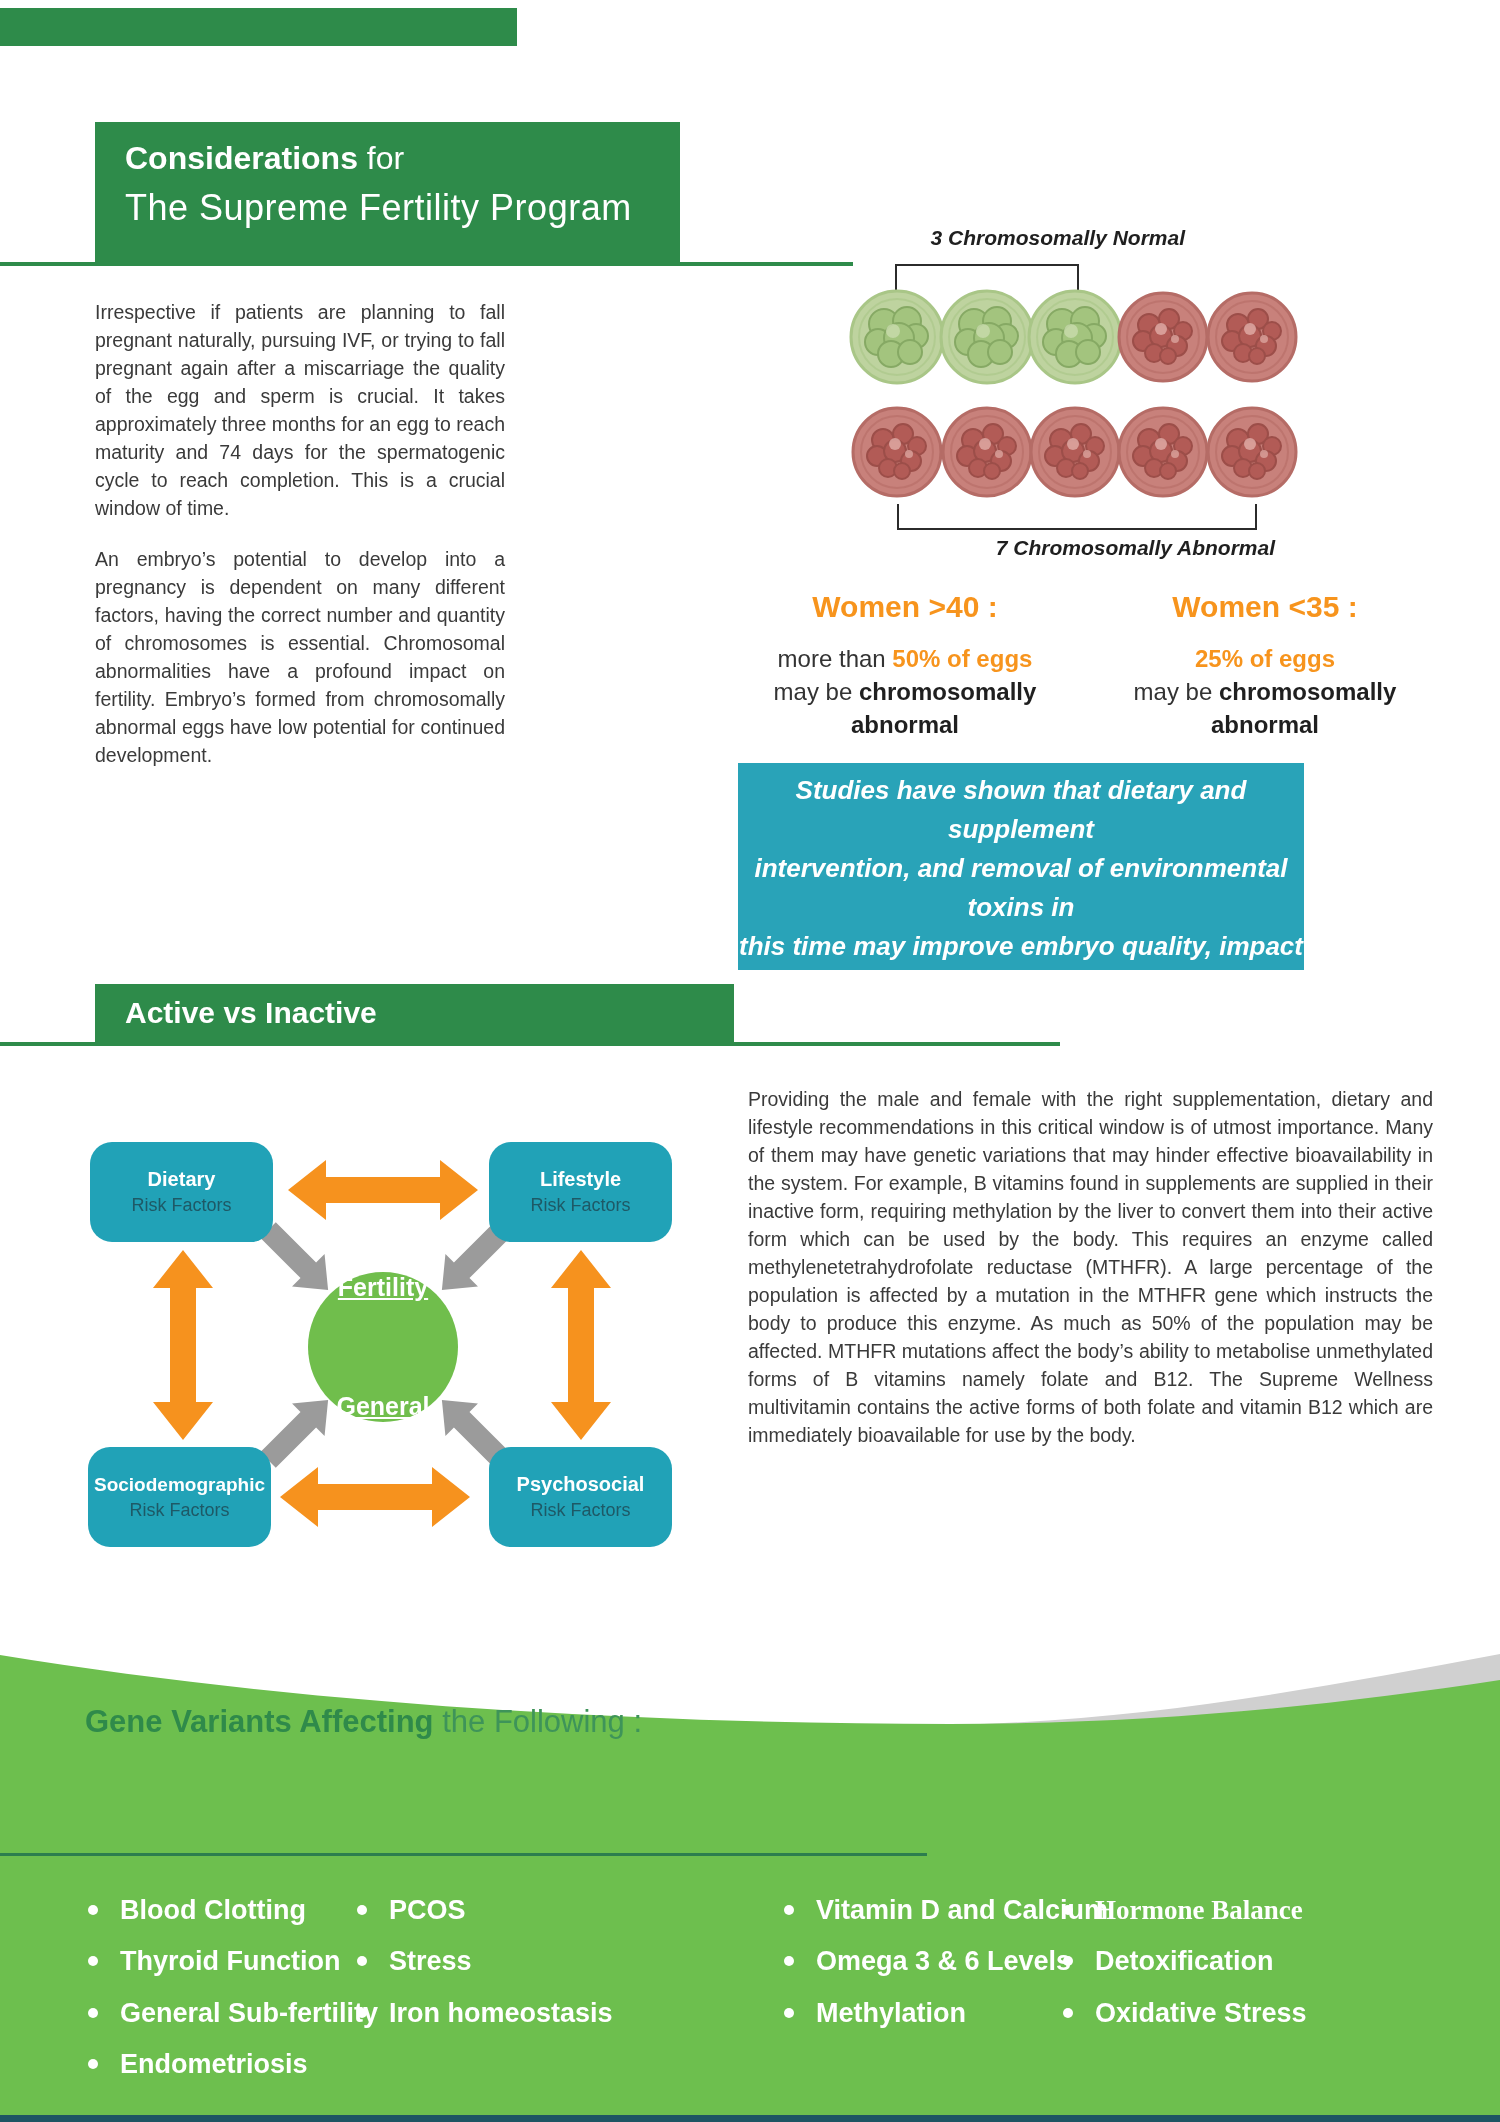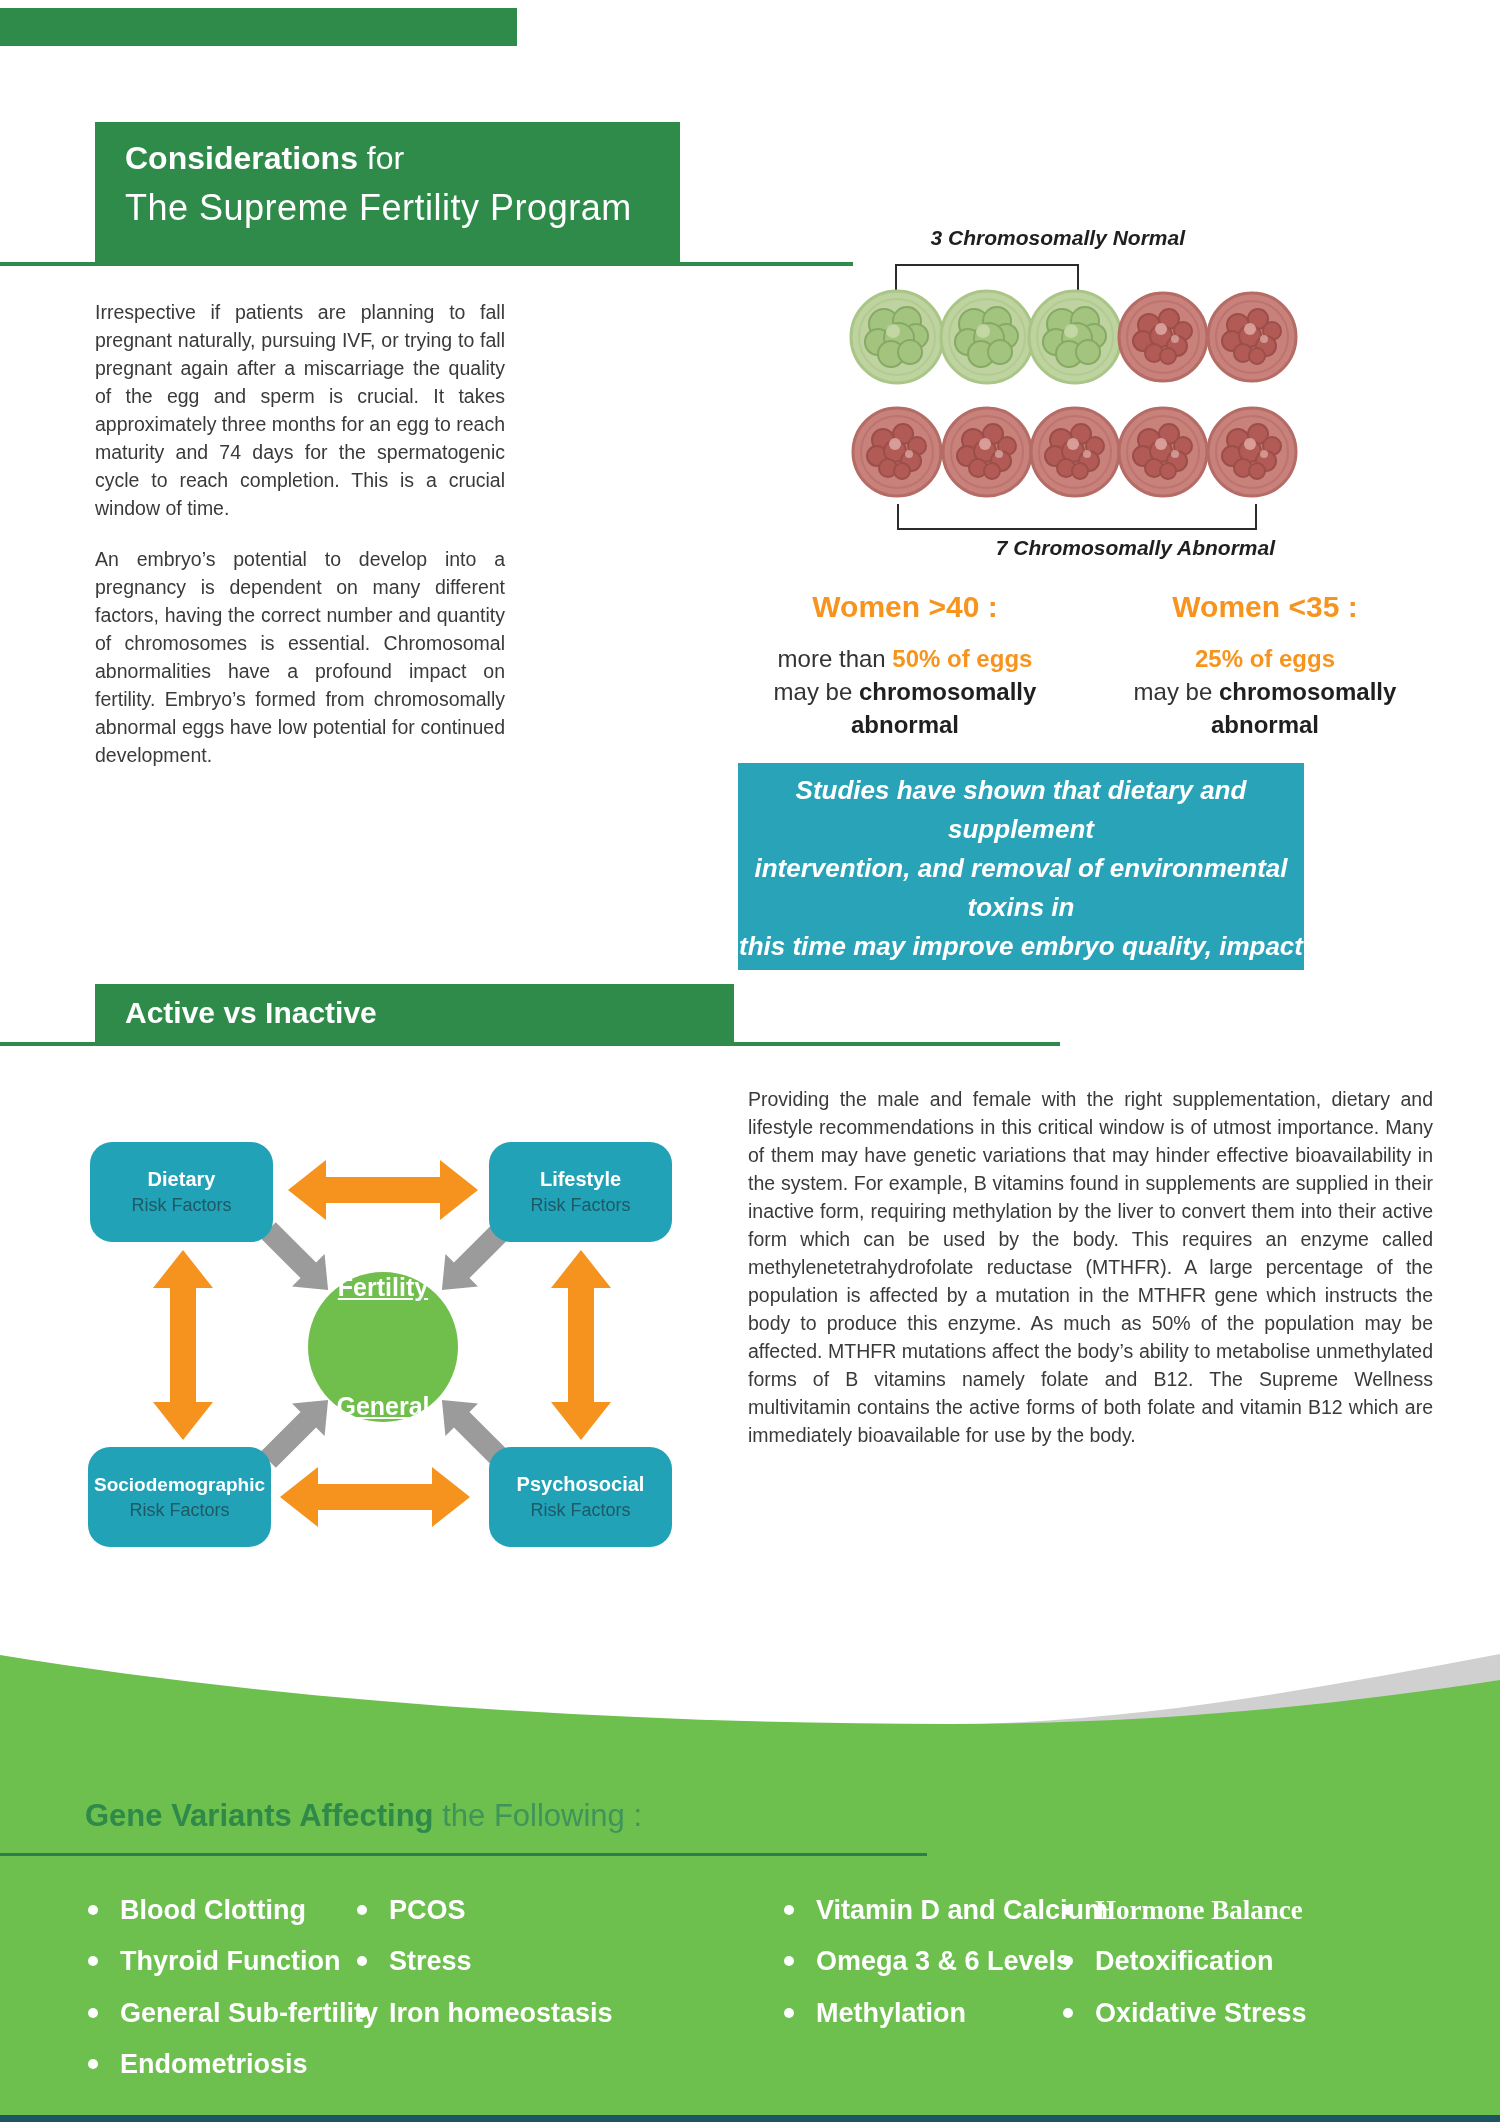--- a/index.html
+++ b/index.html
@@ -189,21 +189,21 @@
     <div>General</div>
   </div>
 
   <div class="abs body-text" style="left:748px;top:1085px;width:685px;">Providing the male and female with the right supplementation, dietary and lifestyle recommendations in this critical window is of utmost importance. Many of them may have genetic variations that may hinder effective bioavailability in the system. For example, B vitamins found in supplements are supplied in their inactive form, requiring methylation by the liver to convert them into their active form which can be used by the body. This requires an enzyme called methylenetetrahydrofolate reductase (MTHFR). A large percentage of the population is affected by a mutation in the MTHFR gene which instructs the body to produce this enzyme. As much as 50% of the population may be affected. MTHFR mutations affect the body’s ability to metabolise unmethylated forms of B vitamins namely folate and B12. The Supreme Wellness multivitamin contains the active forms of both folate and vitamin B12 which are immediately bioavailable for use by the body.</div>
 
   <svg class="abs" style="left:0;top:1630px;" width="1500" height="492" viewBox="0 0 1500 492">
     <path d="M980,94 C1160,88 1330,56 1500,24 L1500,492 L980,492 Z" fill="#d0d0d0"></path>
     <path d="M0,25 C300,74 640,94 950,94 C1150,94 1330,76 1500,50 L1500,492 L0,492 Z" fill="#6dbf4e"></path>
   </svg>
 
-  <div class="abs panel-head2" style="left:85px;top:1798px;text-align:right;"><b>Gene Variants Affecting</b><span> the Following :</span></div>
+  <div class="abs panel-head2" style="left:85px;top:1704px;text-align:right;"><b>Gene Variants Affecting</b><span> the Following :</span></div>
   <div class="abs panel-rule"></div>
 
   <div class="abs bullet-item" style="left:88px;top:1894px;">
       <span class="dot"></span>
       <span>Blood Clotting</span>
     </div>
   <div class="abs bullet-item" style="left:88px;top:1945px;">
       <span class="dot"></span>
       <span>Thyroid Function</span>
     </div>

